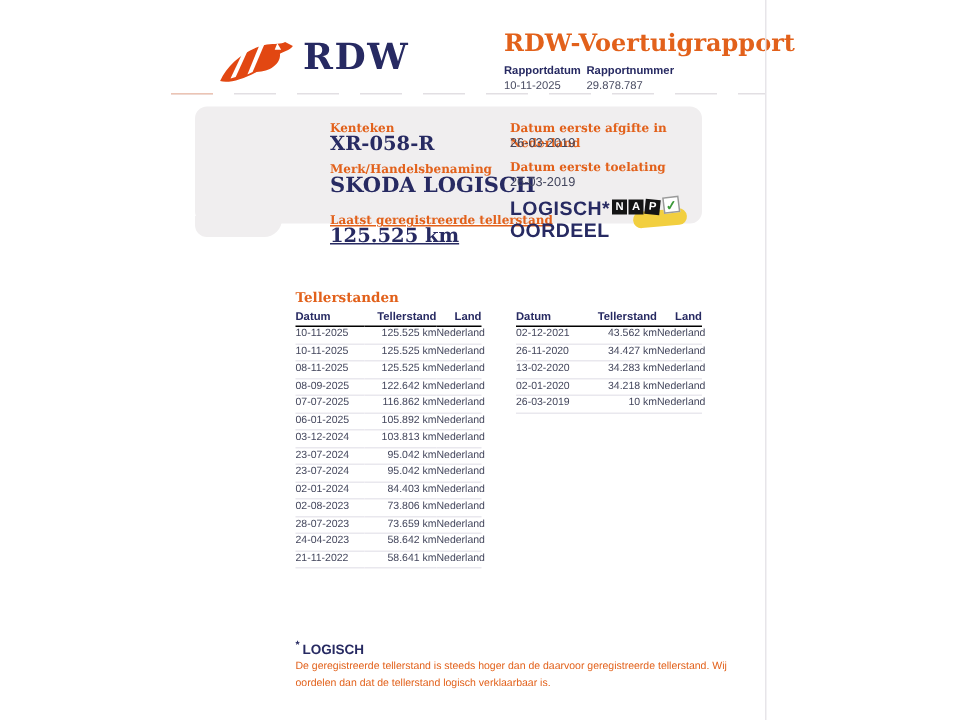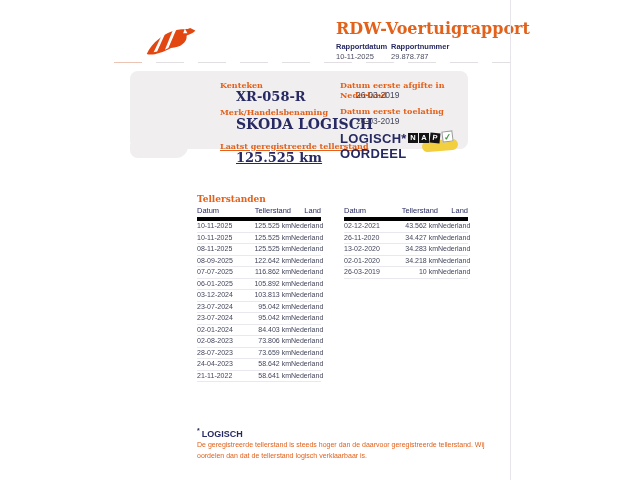--- a/index.html
+++ b/index.html
@@ -26,21 +26,21 @@
   .perforation { position:absolute; left:114px; top:62px; width:396px; height:1px;
     background:repeating-linear-gradient(90deg,#e2dfe3 0 28px, transparent 28px 42px); }
   .perforation .first-dash { position:absolute; left:0; top:0; width:28px; height:1px; background:#ecc4b4; }
 
   
   .panel { position:absolute; left:130px; top:71px; width:338px; height:78px;
            background:var(--panel); border-radius:8px; }
   .panel::after { content:""; position:absolute; left:0; bottom:-9px; width:58px; height:14px;
                   background:var(--panel); border-radius:0 0 12px 8px; }
   .f-label { font-size:8px; font-weight:bold; color:var(--accent); font-family:"DejaVu Serif", serif; }
-  .f-value { font-family:"DejaVu Serif", serif; font-weight:bold; color:var(--navy);margin-left:16px; }
+  .f-value { font-family:"DejaVu Serif", serif; font-weight:bold; color:var(--navy); }
 
   .kenteken-label { position:absolute; left:90px; top:9px; }
   .kenteken-value { position:absolute; left:90px; top:18px; font-size:13px; }
   .merk-label     { position:absolute; left:90px; top:36px; }
   .merk-value     { position:absolute; left:90px; top:45px; font-size:14px; }
   .teller-label   { position:absolute; left:90px; top:70px;text-decoration:underline; }
   .teller-value   { position:absolute; left:90px; top:79px; font-size:13px; text-decoration:underline; }
 
   .afgifte-label   { position:absolute; left:210px; top:9px;  width:140px; }
   .afgifte-value   { position:absolute; left:210px; top:19px; font-size:8.5px; font-family:"Liberation Sans",sans-serif; font-weight:normal; color:#44475e; }
@@ -59,22 +59,22 @@
   .nap .check { position:absolute; left:34px; top:0; width:11px; height:11px; background:#fff;
                 border:1px solid #9a9a9a; color:#3d9a3a; font-size:9px; font-weight:bold;
                 text-align:center; line-height:10px; transform:rotate(-7deg); }
 
   
   .section-title { position:absolute; left:197px; top:194px; font-size:9px; font-weight:bold;
                    color:var(--accent); font-family:"DejaVu Serif", serif; }
   table { border-collapse:collapse; table-layout:fixed; position:absolute; top:205px; }
   .tbl-left  { left:197px; width:124px; }
   .tbl-right { left:344px; width:124px; }
-  th { font-size:7.5px; font-weight:normal; color:var(--navy); text-align:left;
-       border-bottom:4px solid #000000; padding:1px 0 2px 0; }
+  th { font-size:7.5px; font-weight:bold; color:var(--navy); text-align:left;
+       border-bottom:1px solid #000000; padding:1px 0 2px 0; }
   th.num, td.c2, td.c3 { text-align:right; }
   col.c-date { width:46px; } col.c-val { width:48px; } col.c-land { width:30px; }
   td { font-size:7px; color:#43465c; padding:0; height:10.5px; line-height:10.5px;
        border-bottom:1px solid #e9e8ee; white-space:nowrap; }
 
   
   .footnote-title { position:absolute; left:197px; top:427px; font-size:9px; font-weight:bold; color:var(--navy); }
   .footnote-title sup { font-size:7px; margin-right:2px; }
   .footnote-text { position:absolute; left:197px; top:439px; width:292px; font-size:7px;
                    line-height:11px; color:var(--accent); }
@@ -83,20 +83,21 @@
 <body>
 
 <div class="page">
 
   <svg class="logo-icon" viewBox="0 0 60 44">
     <path fill="#e24712" d="M2,37 C8,24 22,12 38,9 C44,8 49,9 52,7 L58,10 C55,14 51,14 48,16 C49,23 41,30 30,30 C19,36 8,39 2,37 Z"></path>
     <path fill="#ffffff" d="M20,14 L24,12 L14,34 L10,35 Z"></path>
     <path fill="#ffffff" d="M32,10 L36,9 L27,30 L23,32 Z"></path>
     <path fill="#ffffff" d="M46,8 L49,13 L44,13 Z"></path>
   </svg>
+  <div class="wordmark">RDW</div>
 
   <div class="report-title">RDW-Voertuigrapport</div>
   <div class="meta-label m-date-l">Rapportdatum</div>
   <div class="meta-value m-date-v">10-11-2025</div>
   <div class="meta-label m-num-l">Rapportnummer</div>
   <div class="meta-value m-num-v">29.878.787</div>
 
   <div class="perforation">
     <span class="first-dash"></span>
   </div>

